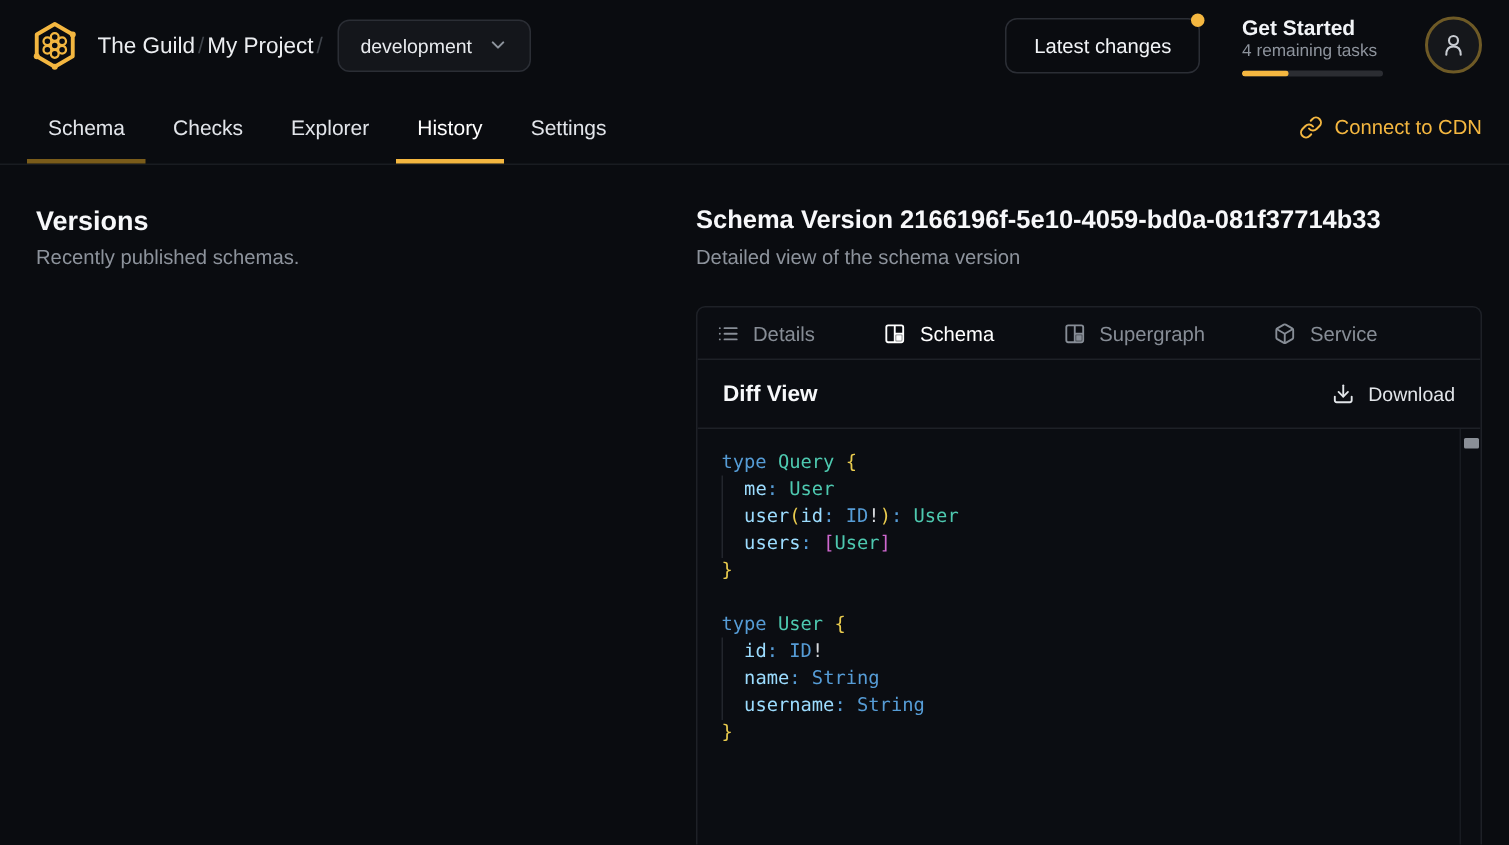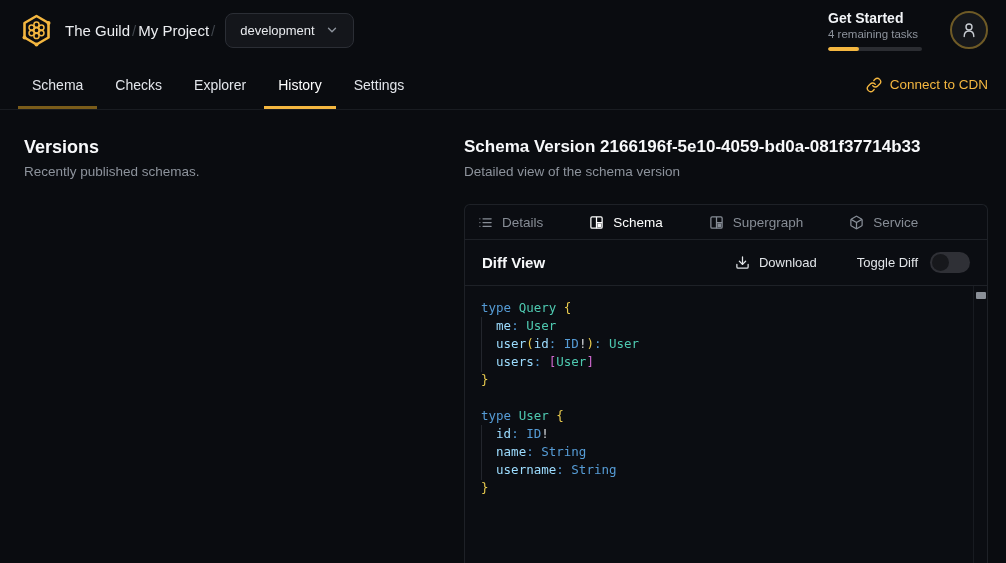--- a/index.html
+++ b/index.html
@@ -169,20 +169,24 @@
     <div class="target-select">
       <span>development</span>
       <span class="chev">
         <svg width="14" height="14" viewBox="0 0 16 16" fill="none" stroke="currentColor" stroke-width="1.6" stroke-linecap="round" stroke-linejoin="round">
             <polyline points="4,6 8,10 12,6"></polyline>
           </svg>
       </span>
     </div>
   </div>
   <div class="header-right">
+    <button class="latest-btn">
+      <span>Latest changes</span>
+      <span class="latest-dot"></span>
+    </button>
     <div class="get-started">
       <div class="gs-title">Get Started</div>
       <div class="gs-sub">4 remaining tasks</div>
       <div class="gs-bar">
         <div class="gs-fill" id="gs-fill" style="width: 33%;"></div>
       </div>
     </div>
     <div class="avatar">
       <svg width="18" height="18" viewBox="0 0 18 18" fill="none" stroke="#c8ccd2" stroke-width="1.4" stroke-linecap="round">
         <circle cx="9" cy="6" r="3"></circle>
@@ -268,26 +272,20 @@
         <span class="diff-title">Diff View</span>
         <div class="diff-actions">
           <div class="download-btn">
             <svg width="15" height="15" viewBox="0 0 24 24" fill="none" stroke="#e2e5e9" stroke-width="2" stroke-linecap="round" stroke-linejoin="round">
               <path d="M21 15v4a2 2 0 0 1-2 2H5a2 2 0 0 1-2-2v-4"></path>
                 <polyline points="7,10 12,15 17,10"></polyline>
                 <line x1="12" y1="15" x2="12" y2="3"></line>
             </svg>
             <span>Download</span>
           </div>
-          <div class="toggle-wrap">
-            <span class="toggle-label">Toggle Diff</span>
-            <div class="toggle">
-              <div class="toggle-knob"></div>
-            </div>
-          </div>
         </div>
       </div>
 
       <div class="code-area">
         <div class="code-content"><div class="code-line"><span class="tok-kw">type</span><span class="tok-plain"> </span><span class="tok-type">Query</span><span class="tok-plain"> </span><span class="tok-brace">{</span></div><div class="code-line"><span class="tok-plain">  </span><span class="tok-field">me</span><span class="tok-op">:</span><span class="tok-plain"> </span><span class="tok-type">User</span></div><div class="code-line"><span class="tok-plain">  </span><span class="tok-field">user</span><span class="tok-paren">(</span><span class="tok-field">id</span><span class="tok-op">:</span><span class="tok-plain"> </span><span class="tok-scalar">ID</span><span class="tok-plain">!</span><span class="tok-paren">)</span><span class="tok-op">:</span><span class="tok-plain"> </span><span class="tok-type">User</span></div><div class="code-line"><span class="tok-plain">  </span><span class="tok-field">users</span><span class="tok-op">:</span><span class="tok-plain"> </span><span class="tok-bracket">[</span><span class="tok-type">User</span><span class="tok-bracket">]</span></div><div class="code-line"><span class="tok-brace">}</span></div><div class="code-line">&nbsp;</div><div class="code-line"><span class="tok-kw">type</span><span class="tok-plain"> </span><span class="tok-type">User</span><span class="tok-plain"> </span><span class="tok-brace">{</span></div><div class="code-line"><span class="tok-plain">  </span><span class="tok-field">id</span><span class="tok-op">:</span><span class="tok-plain"> </span><span class="tok-scalar">ID</span><span class="tok-plain">!</span></div><div class="code-line"><span class="tok-plain">  </span><span class="tok-field">name</span><span class="tok-op">:</span><span class="tok-plain"> </span><span class="tok-scalar">String</span></div><div class="code-line"><span class="tok-plain">  </span><span class="tok-field">username</span><span class="tok-op">:</span><span class="tok-plain"> </span><span class="tok-scalar">String</span></div><div class="code-line"><span class="tok-brace">}</span></div></div>
         <div class="indent-guide" style="left:16px; top:31px; height:55px;"></div>
         <div class="indent-guide" style="left:16px; top:139px; height:55px;"></div>
         <div class="code-scrollbar">
           <div class="scroll-thumb"></div>
         </div>

